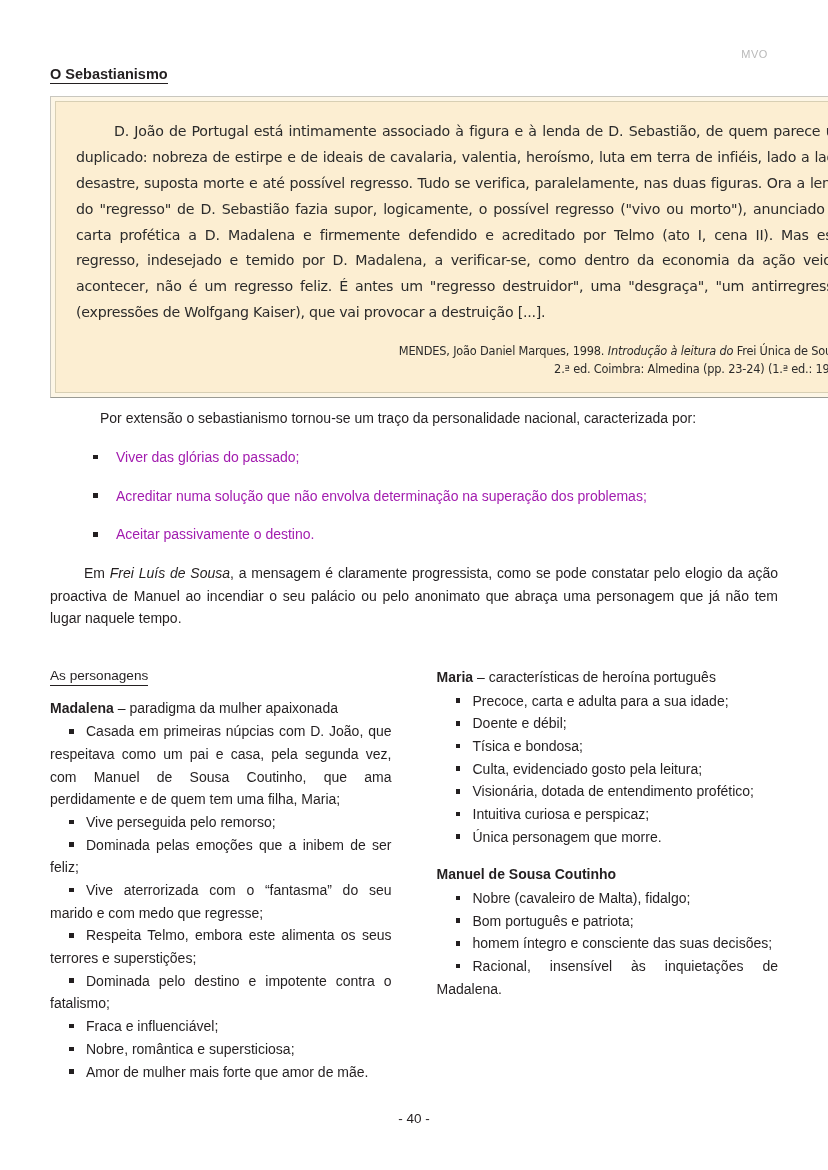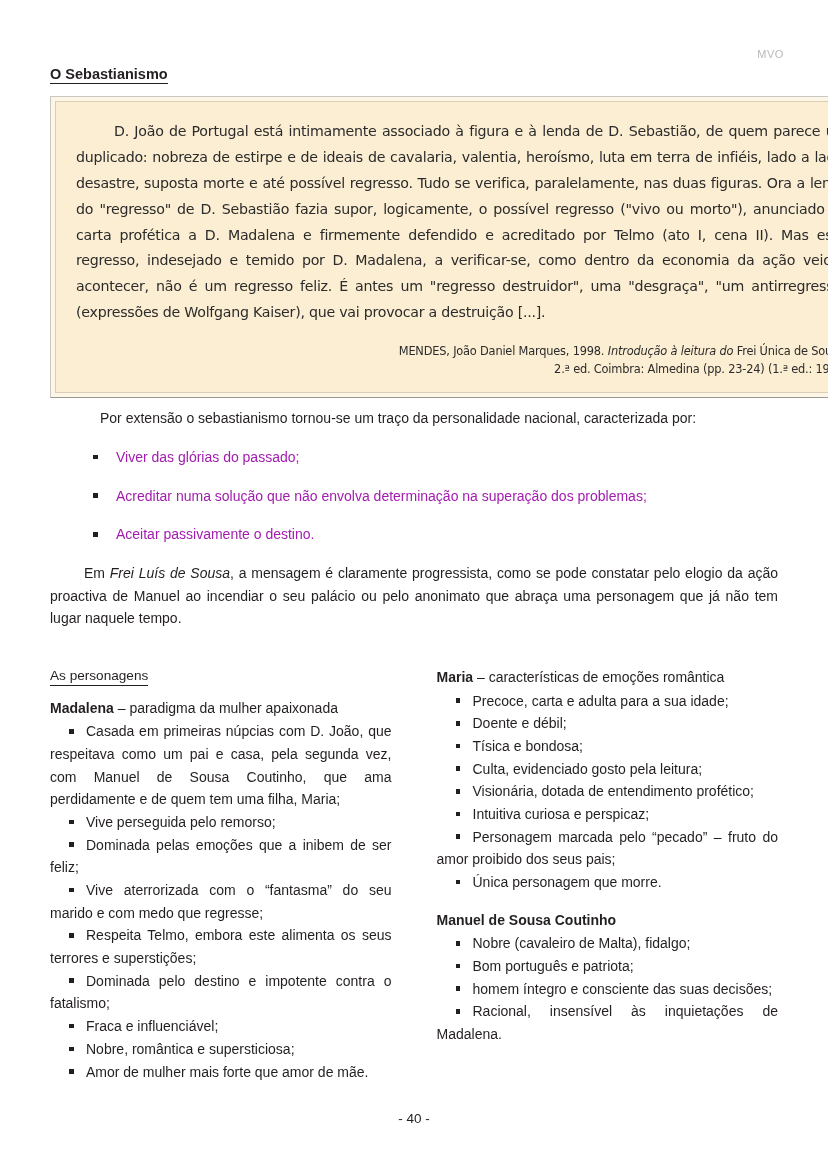--- a/index.html
+++ b/index.html
@@ -21,21 +21,21 @@
     width: 828px;
     height: 1170px;
     box-sizing: border-box;
     padding: 0 50px;
   }
 
   
   .header-mark {
     position: absolute;
     top: 48px;
-    right: 44px;
+    right: 60px;
     font-size: 11px;
     letter-spacing: 0.6px;
     color: #b9b9b9;
     font-family: "Liberation Sans", sans-serif;
   }
 
   .section-heading {
     font-size: 14.5px;
     color: #231f20;
     padding-top: 65px;
@@ -244,30 +244,29 @@
         <li class="hang">Respeita Telmo, embora este alimenta os seus terrores e superstições;</li>
         <li class="hang">Dominada pelo destino e impotente contra o fatalismo;</li>
         <li>Fraca e influenciável;</li>
         <li>Nobre, romântica e supersticiosa;</li>
         <li class="hang">Amor de mulher mais forte que amor de mãe.</li>
       </ul>
     </div>
 
     <div class="col">
       <p class="char-name">
-        <b>Maria</b><span> – características de emoções romântica</span>
+        <b>Maria</b><span> – características de heroína português</span>
       </p>
       <ul class="col-bullets">
         <li>Precoce, carta e adulta para a sua idade;</li>
         <li>Doente e débil;</li>
         <li>Tísica e bondosa;</li>
         <li>Culta, evidenciado gosto pela leitura;</li>
         <li class="hang">Visionária, dotada de entendimento profético;</li>
         <li>Intuitiva curiosa e perspicaz;</li>
-        <li class="hang">Personagem marcada pelo “pecado” – fruto do amor proibido dos seus pais;</li>
         <li>Única personagem que morre.</li>
       </ul>
       <p class="char-name char-name-spaced">
         <b>Manuel de Sousa Coutinho</b>
       </p>
       <ul class="col-bullets">
         <li>Nobre (cavaleiro de Malta), fidalgo;</li>
         <li>Bom português e patriota;</li>
         <li class="hang">homem íntegro e consciente das suas decisões;</li>
         <li class="hang">Racional, insensível às inquietações de Madalena.</li>

